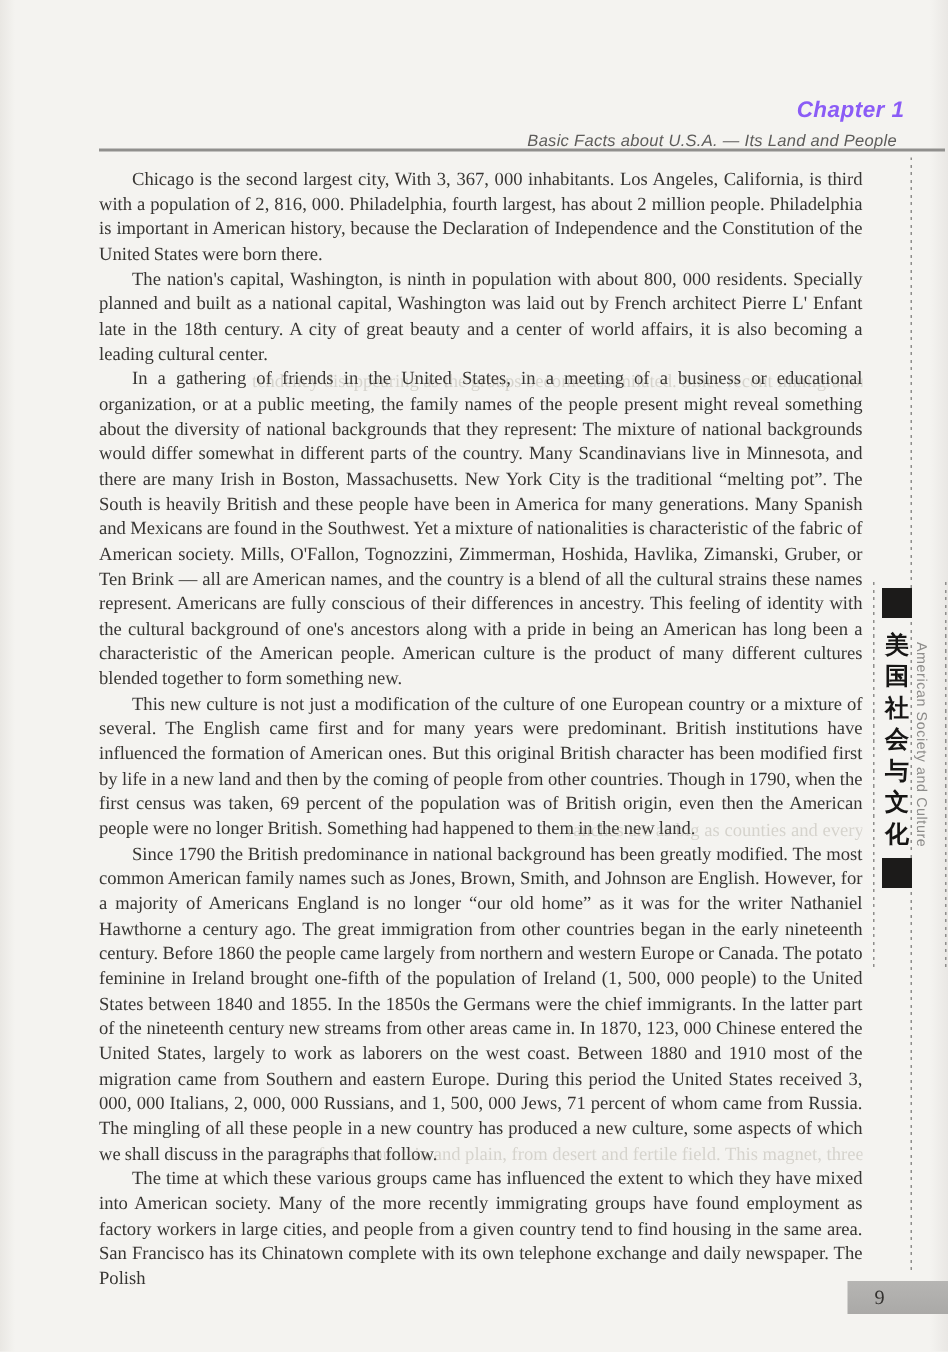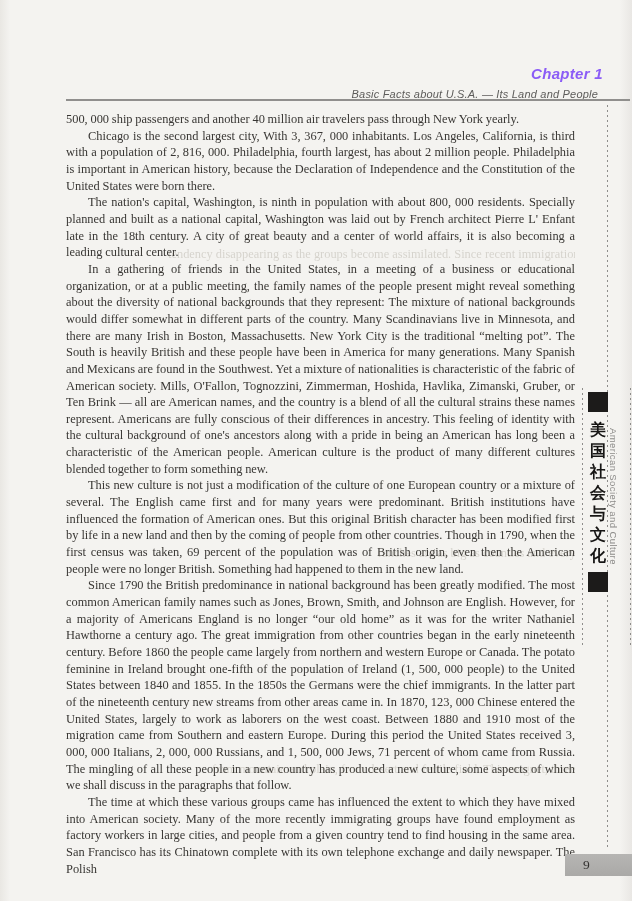--- a/index.html
+++ b/index.html
@@ -94,21 +94,20 @@
       <span>社</span>
       <span>会</span>
       <span>与</span>
       <span>文</span>
       <span>化</span>
     </div>
   <div class="sq sq-bottom"></div>
   <div class="en-title">American Society and Culture</div>
 
   <div class="text-block" id="text-block">
-      <p class="cont">500, 000 ship passengers and another 40 million air travelers pass through New York yearly.</p>
       <p>Chicago is the second largest city, With 3, 367, 000 inhabitants. Los Angeles, California, is third with a population of 2, 816, 000. Philadelphia, fourth largest, has about 2 million people. Philadelphia is important in American history, because the Declaration of Independence and the Constitution of the United States were born there.</p>
       <p>The nation's capital, Washington, is ninth in population with about 800, 000 residents. Specially planned and built as a national capital, Washington was laid out by French architect Pierre L' Enfant late in the 18th century. A city of great beauty and a center of world affairs, it is also becoming a leading cultural center.</p>
       <p>In a gathering of friends in the United States, in a meeting of a business or educational organization, or at a public meeting, the family names of the people present might reveal something about the diversity of national backgrounds that they represent: The mixture of national backgrounds would differ somewhat in different parts of the country. Many Scandinavians live in Minnesota, and there are many Irish in Boston, Massachusetts. New York City is the traditional “melting pot”. The South is heavily British and these people have been in America for many generations. Many Spanish and Mexicans are found in the Southwest. Yet a mixture of nationalities is characteristic of the fabric of American society. Mills, O'Fallon, Tognozzini, Zimmerman, Hoshida, Havlika, Zimanski, Gruber, or Ten Brink — all are American names, and the country is a blend of all the cultural strains these names represent. Americans are fully conscious of their differences in ancestry. This feeling of identity with the cultural background of one's ancestors along with a pride in being an American has long been a characteristic of the American people. American culture is the product of many different cultures blended together to form something new.</p>
       <p>This new culture is not just a modification of the culture of one European country or a mixture of several. The English came first and for many years were predominant. British institutions have influenced the formation of American ones. But this original British character has been modified first by life in a new land and then by the coming of people from other countries. Though in 1790, when the first census was taken, 69 percent of the population was of British origin, even then the American people were no longer British. Something had happened to them in the new land.</p>
       <p>Since 1790 the British predominance in national background has been greatly modified. The most common American family names such as Jones, Brown, Smith, and Johnson are English. However, for a majority of Americans England is no longer “our old home” as it was for the writer Nathaniel Hawthorne a century ago. The great immigration from other countries began in the early nineteenth century. Before 1860 the people came largely from northern and western Europe or Canada. The potato feminine in Ireland brought one-fifth of the population of Ireland (1, 500, 000 people) to the United States between 1840 and 1855. In the 1850s the Germans were the chief immigrants. In the latter part of the nineteenth century new streams from other areas came in. In 1870, 123, 000 Chinese entered the United States, largely to work as laborers on the west coast. Between 1880 and 1910 most of the migration came from Southern and eastern Europe. During this period the United States received 3, 000, 000 Italians, 2, 000, 000 Russians, and 1, 500, 000 Jews, 71 percent of whom came from Russia. The mingling of all these people in a new country has produced a new culture, some aspects of which we shall discuss in the paragraphs that follow.</p>
       <p>The time at which these various groups came has influenced the extent to which they have mixed into American society. Many of the more recently immigrating groups have found employment as factory workers in large cities, and people from a given country tend to find housing in the same area. San Francisco has its Chinatown complete with its own telephone exchange and daily newspaper. The Polish</p>
     </div>
 
   <div id="bleed-layer">
       <span class="bleed" style="top: 246px; left: 168px; width: 407px;">tendency disappearing as the groups become assimilated. Since recent immigration coun</span>

